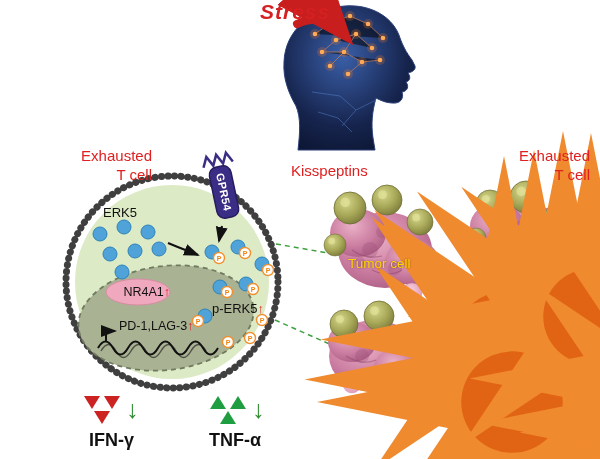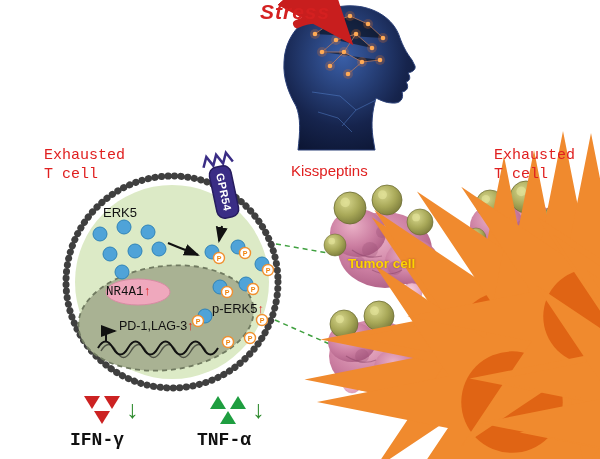--- a/index.html
+++ b/index.html
@@ -1,27 +1,27 @@
 <!DOCTYPE html>
 <html><head>
 <meta charset="utf-8">
 <style>
   html,body{margin:0;padding:0;background:#fff;}
   .scene{position:relative;width:600px;height:459px;background:#ffffff;overflow:hidden;
          font-family:"Liberation Sans",sans-serif;}
   .scene svg{position:absolute;left:0;top:0;z-index:1;font-family:inherit;}
   .label{position:absolute;z-index:2;white-space:nowrap;}
-  .center{text-align:left;font-family:Liberation Mono, monospace;}
+  .center{text-align:right;}
   .stress{font-size:21px;font-weight:bold;font-style:italic;color:#d42020;letter-spacing:1px;}
   .sidetitle{font-size:15px;color:#e02020;line-height:1.25;}
   .kiss{font-size:15px;color:#e02020;text-align:center;}
   .molname{font-size:13px;color:#111;}
   .smallname{font-size:12.5px;color:#111;}
   .up{color:#e02020;font-weight:bold;}
-  .tumorlabel{font-size:13.5px;font-weight:bold;color:#ffd400;text-shadow:0 0 2px rgba(60,20,40,.55);}
+  .tumorlabel{font-size:13.5px;font-weight:normal;color:#ffd400;text-shadow:0 0 2px rgba(60,20,40,.55);}
   .cytokine{font-size:18px;font-weight:600;color:#111;}
   .downarrow{font-size:25px;font-weight:bold;color:#2e8b2e;line-height:1;}
   .gpr54text{fill:#ffffff;font-size:11px;font-weight:bold;letter-spacing:.5px;}
   .ptext{fill:#f0820a;font-size:7px;font-weight:bold;}
 </style>
 </head>
 <body>
 
 <div class="scene">
 

